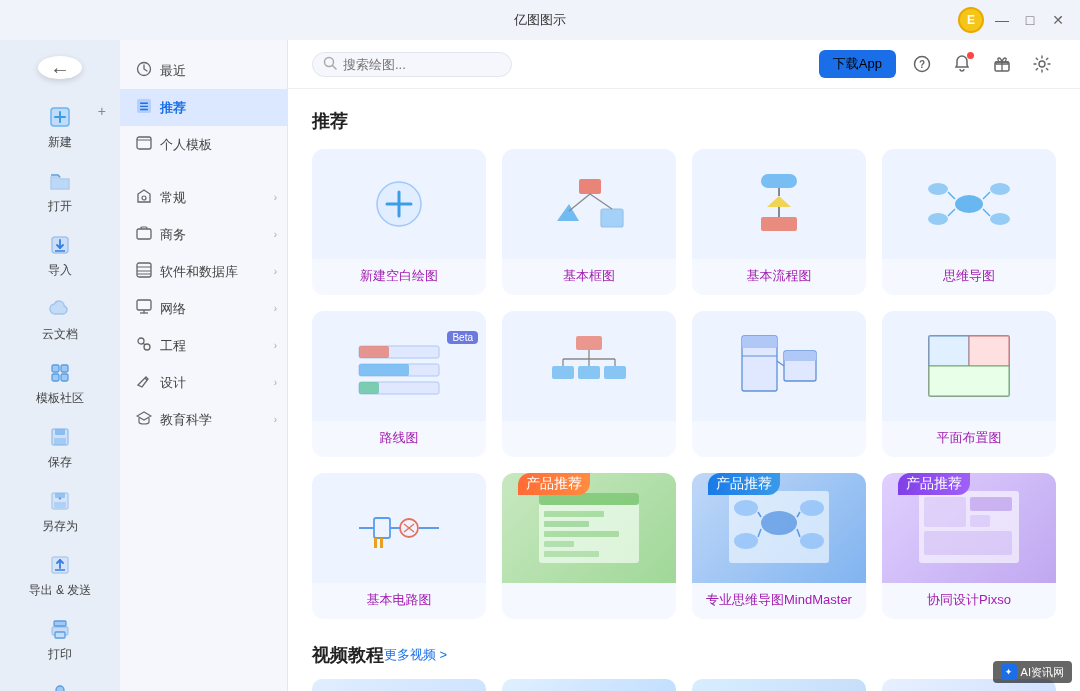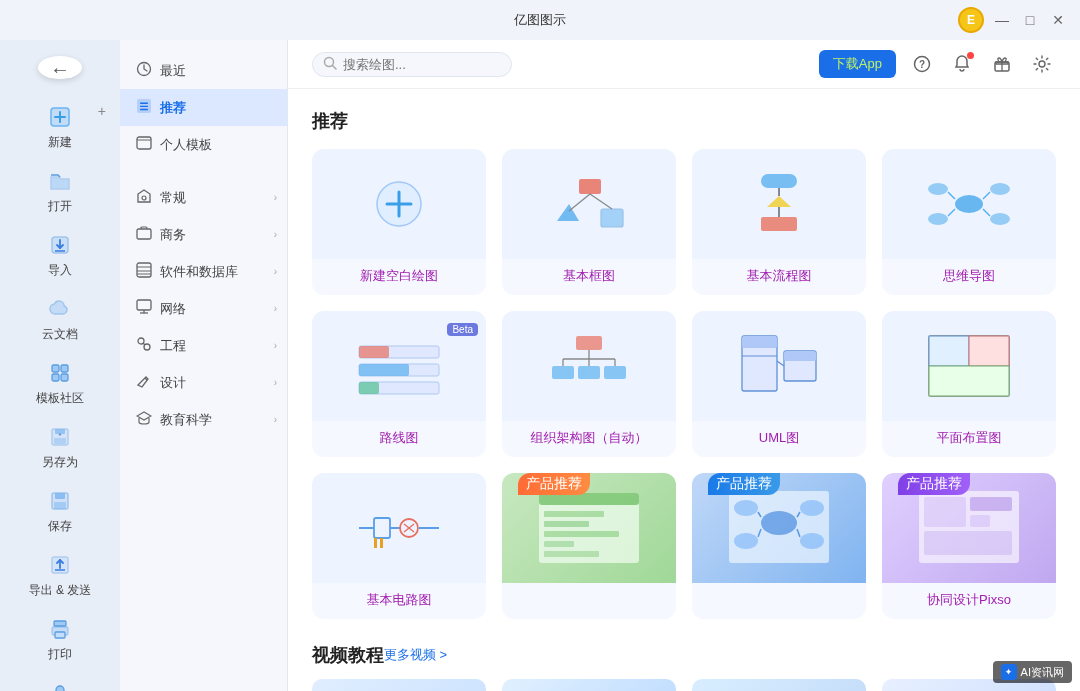--- a/index.html
+++ b/index.html
@@ -157,21 +157,21 @@
     .search-box input {
       border: none; background: transparent;
       font-size: 13px; color: #333; outline: none; width: 140px;
     }
     .search-icon { color: #aaa; font-size: 14px; }
     .toolbar-right {
       display: flex; align-items: center; gap: 12px;
     }
     .download-btn {
       background: #1a6fe8;
-      color: #bef264;
+      color: #000000;
       border: none;
       border-radius: 6px;
       padding: 5px 14px;
       font-size: 13px;
       cursor: pointer;
     }
     .toolbar-icon-btn {
       width: 28px; height: 28px;
       display: flex; align-items: center; justify-content: center;
       font-size: 16px; color: #666; cursor: pointer;
@@ -219,21 +219,21 @@
       background: #f0f5ff;
     }
     .template-card-label {
       text-align: center;
       font-size: 13px;
       color: #a21caf;
       padding: 8px 4px 10px;
     }
     .beta-badge {
       position: absolute;
-      top: 12px; right: 8px;
+      top: 20px; right: 8px;
       background: #6c7ae0;
       color: #fff;
       font-size: 10px;
       border-radius: 4px;
       padding: 1px 5px;
     }
     .product-badge {
       position: absolute;
       top: 0; left: 16px;
       background: linear-gradient(90deg, #ff6b35, #ff8c42);
@@ -378,38 +378,38 @@
             <rect x="2" y="11" width="7" height="7" rx="1.5" fill="#9fc9f5" stroke="#5a9de0" stroke-width="1.3"></rect>
             <rect x="11" y="11" width="7" height="7" rx="1.5" fill="#9fc9f5" stroke="#5a9de0" stroke-width="1.3"></rect>
           </svg>
         </div>
         <span>模板社区</span>
       </div>
 
       <div class="sidebar-left-item">
         <div class="icon-wrap">
           <svg width="20" height="20" viewBox="0 0 20 20" fill="none">
+            <rect x="2" y="2" width="16" height="16" rx="2" fill="#b8d4f8" opacity="0.5" stroke="#5a9de0" stroke-width="1.5"></rect>
+            <rect x="5" y="2" width="10" height="6" rx="1" fill="#7ab5f0" opacity="0.8"></rect>
+            <rect x="4" y="11" width="12" height="7" rx="1" fill="#7ab5f0" opacity="0.5"></rect>
+          </svg>
+        </div>
+        <span>保存</span>
+      </div>
+
+      <div class="sidebar-left-item">
+        <div class="icon-wrap">
+          <svg width="20" height="20" viewBox="0 0 20 20" fill="none">
             <rect x="2" y="2" width="16" height="16" rx="2" fill="#b8d4f8" opacity="0.4" stroke="#5a9de0" stroke-width="1.5"></rect>
             <rect x="5" y="2" width="10" height="5" rx="1" fill="#7ab5f0" opacity="0.7"></rect>
             <rect x="4" y="11" width="12" height="6" rx="1" fill="#7ab5f0" opacity="0.4"></rect>
             <text x="10" y="9" text-anchor="middle" font-size="5" fill="#2a6ec8" font-weight="bold">+</text>
           </svg>
         </div>
         <span>另存为</span>
-      </div>
-
-      <div class="sidebar-left-item">
-        <div class="icon-wrap">
-          <svg width="20" height="20" viewBox="0 0 20 20" fill="none">
-            <rect x="2" y="2" width="16" height="16" rx="2" fill="#b8d4f8" opacity="0.5" stroke="#5a9de0" stroke-width="1.5"></rect>
-            <rect x="5" y="2" width="10" height="6" rx="1" fill="#7ab5f0" opacity="0.8"></rect>
-            <rect x="4" y="11" width="12" height="7" rx="1" fill="#7ab5f0" opacity="0.5"></rect>
-          </svg>
-        </div>
-        <span>保存</span>
       </div>
 
       <div class="sidebar-left-item">
         <div class="icon-wrap">
           <svg width="20" height="20" viewBox="0 0 20 20" fill="none">
             <rect x="2" y="2" width="16" height="16" rx="2" fill="#b8d4f8" opacity="0.4" stroke="#5a9de0" stroke-width="1.5"></rect>
             <polyline points="10,13 10,5 7,8" fill="none" stroke="#3a7de0" stroke-width="1.8" stroke-linecap="round" stroke-linejoin="round"></polyline>
             <polyline points="10,5 13,8" fill="none" stroke="#3a7de0" stroke-width="1.8" stroke-linecap="round"></polyline>
             <line x1="5" y1="15" x2="15" y2="15" stroke="#3a7de0" stroke-width="1.5"></line>
           </svg>
@@ -685,35 +685,33 @@
               <rect x="34" y="35" width="22" height="13" rx="2" fill="#5ab0f0" opacity="0.7"></rect>
               <rect x="60" y="35" width="22" height="13" rx="2" fill="#5ab0f0" opacity="0.7"></rect>
               <line x1="45" y1="19" x2="45" y2="28" stroke="#888" stroke-width="1.3"></line>
               <line x1="45" y1="28" x2="19" y2="28" stroke="#888" stroke-width="1.3"></line>
               <line x1="45" y1="28" x2="71" y2="28" stroke="#888" stroke-width="1.3"></line>
               <line x1="19" y1="28" x2="19" y2="35" stroke="#888" stroke-width="1.3"></line>
               <line x1="45" y1="28" x2="45" y2="35" stroke="#888" stroke-width="1.3"></line>
               <line x1="71" y1="28" x2="71" y2="35" stroke="#888" stroke-width="1.3"></line>
             </svg>
           </div>
-          <div class="template-card-label">组织架构图（自动）</div>
         </div>
 
         <div class="template-card">
           <div class="template-card-img" style="background: #eef4ff;">
             <svg width="90" height="70" viewBox="0 0 90 70" fill="none">
               <rect x="8" y="5" width="35" height="55" rx="2" fill="#e0e8ff" stroke="#6090d8" stroke-width="1.3"></rect>
               <rect x="8" y="5" width="35" height="12" rx="2" fill="#b0c8f8"></rect>
               <line x1="8" y1="25" x2="43" y2="25" stroke="#6090d8" stroke-width="1"></line>
               <rect x="50" y="20" width="32" height="30" rx="2" fill="#e0e8ff" stroke="#6090d8" stroke-width="1.3"></rect>
               <rect x="50" y="20" width="32" height="10" rx="2" fill="#b0c8f8"></rect>
               <line x1="43" y1="30" x2="50" y2="35" stroke="#6090d8" stroke-width="1.3"></line>
             </svg>
           </div>
-          <div class="template-card-label">UML图</div>
         </div>
 
         <div class="template-card">
           <div class="template-card-img" style="background: #eef4ff;">
             <svg width="90" height="70" viewBox="0 0 90 70" fill="none">
               <rect x="5" y="5" width="80" height="60" rx="2" fill="none" stroke="#888" stroke-width="1.5"></rect>
               <rect x="5" y="5" width="40" height="30" fill="#e0f0ff" stroke="#6090c8" stroke-width="1"></rect>
               <rect x="45" y="5" width="40" height="30" fill="#ffe0e0" stroke="#c07070" stroke-width="1"></rect>
               <rect x="5" y="35" width="80" height="30" fill="#e8ffe8" stroke="#70a870" stroke-width="1"></rect>
             </svg>
@@ -762,20 +760,21 @@
               <ellipse cx="88" cy="25" rx="12" ry="8" fill="#80b8f8" opacity="0.7"></ellipse>
               <ellipse cx="22" cy="58" rx="12" ry="8" fill="#80b8f8" opacity="0.7"></ellipse>
               <ellipse cx="88" cy="58" rx="12" ry="8" fill="#80b8f8" opacity="0.7"></ellipse>
               <line x1="37" y1="34" x2="34" y2="29" stroke="#5090e0" stroke-width="1.5"></line>
               <line x1="73" y1="34" x2="76" y2="29" stroke="#5090e0" stroke-width="1.5"></line>
               <line x1="37" y1="46" x2="34" y2="54" stroke="#5090e0" stroke-width="1.5"></line>
               <line x1="73" y1="46" x2="76" y2="54" stroke="#5090e0" stroke-width="1.5"></line>
             </svg>
           </div>
           <span class="product-badge" style="background: linear-gradient(90deg, #1a7ae8, #3a9ae8);">产品推荐</span>
+          <div class="template-card-label">专业思维导图MindMaster</div>
         </div>
 
         <div class="template-card">
           <div class="template-card-img product-img product-img-purple" style="height:110px; background: linear-gradient(135deg, #e0d0ff, #c0a8f0); display:flex; align-items:center; justify-content:center;">
             <svg width="110" height="90" viewBox="0 0 110 90" fill="none" opacity="0.85">
               <rect x="5" y="8" width="100" height="72" rx="3" fill="#faf8ff" opacity="0.8"></rect>
               <rect x="10" y="14" width="42" height="30" rx="2" fill="#d8c8f8" opacity="0.7"></rect>
               <rect x="56" y="14" width="42" height="14" rx="2" fill="#b898e8" opacity="0.7"></rect>
               <rect x="56" y="32" width="20" height="12" rx="2" fill="#d8c8f8" opacity="0.7"></rect>
               <rect x="10" y="48" width="88" height="24" rx="2" fill="#c8b0f0" opacity="0.5"></rect>

